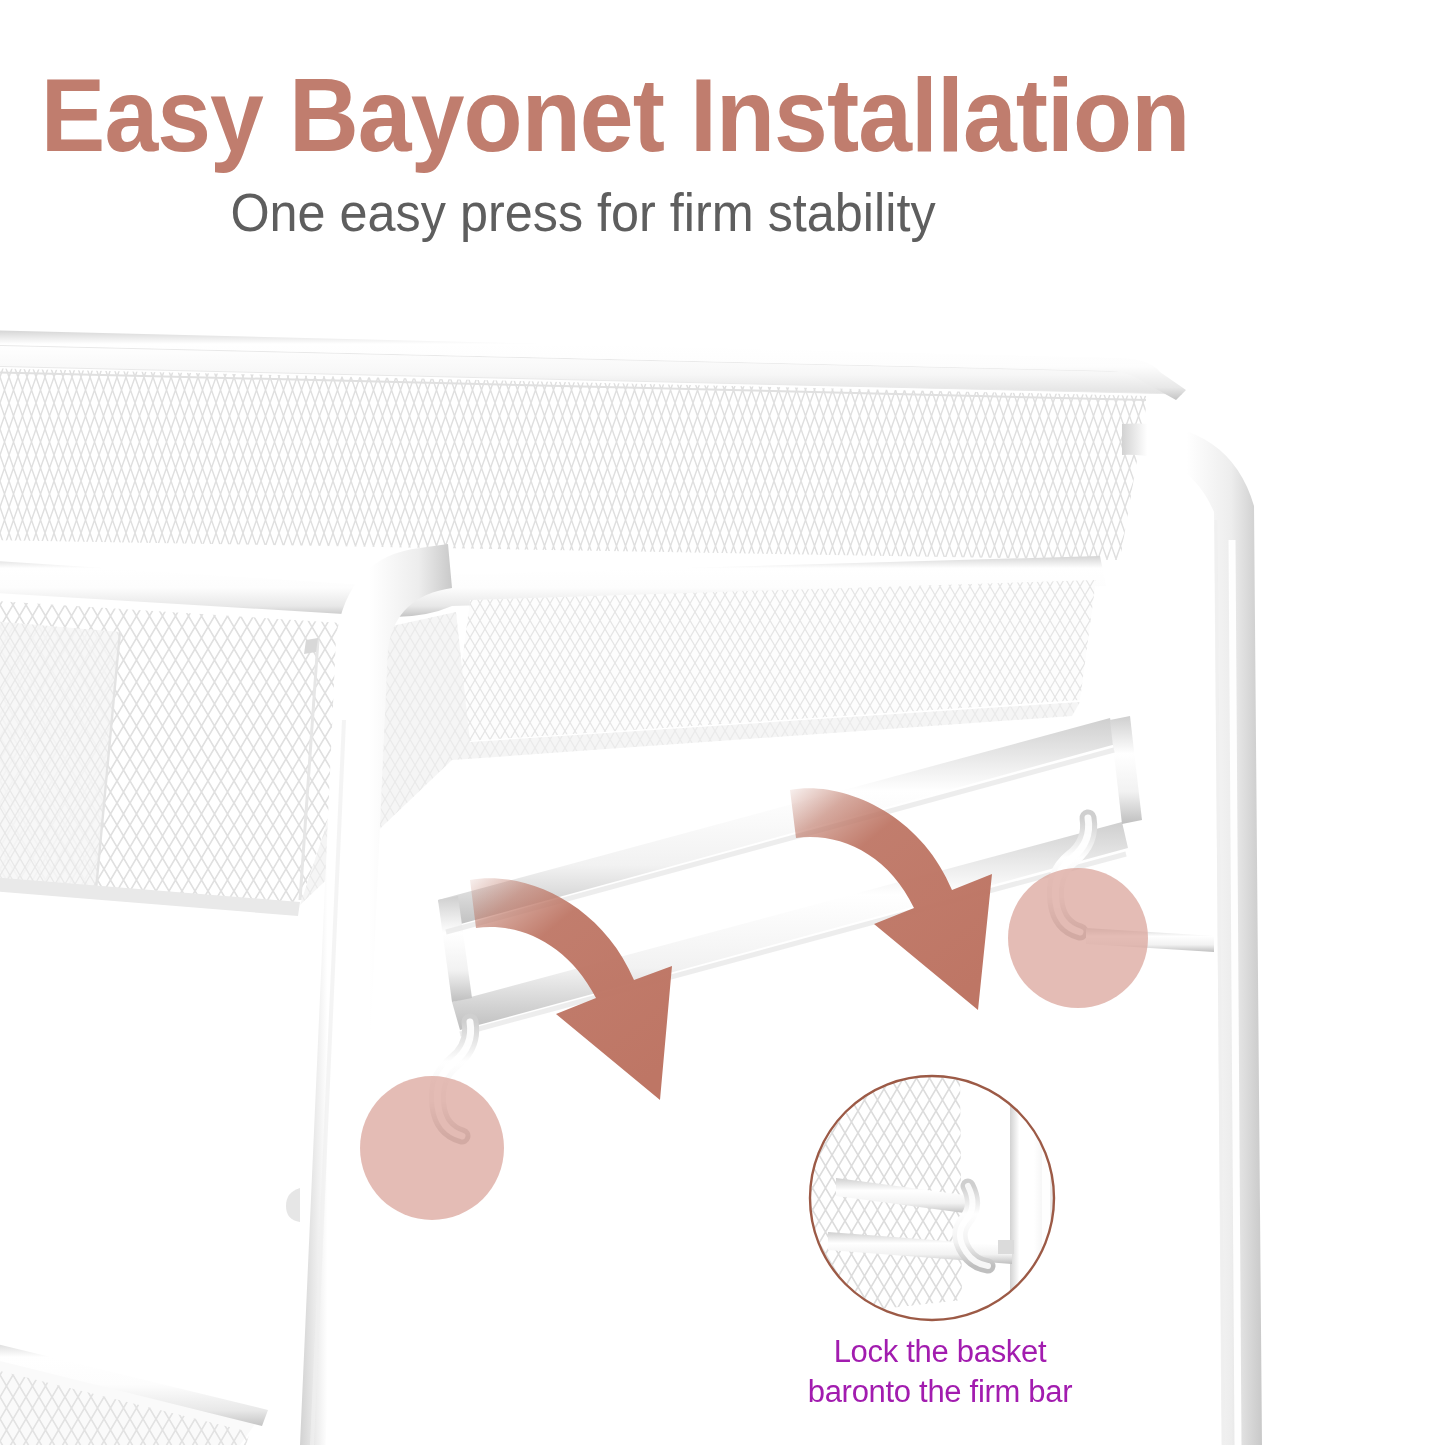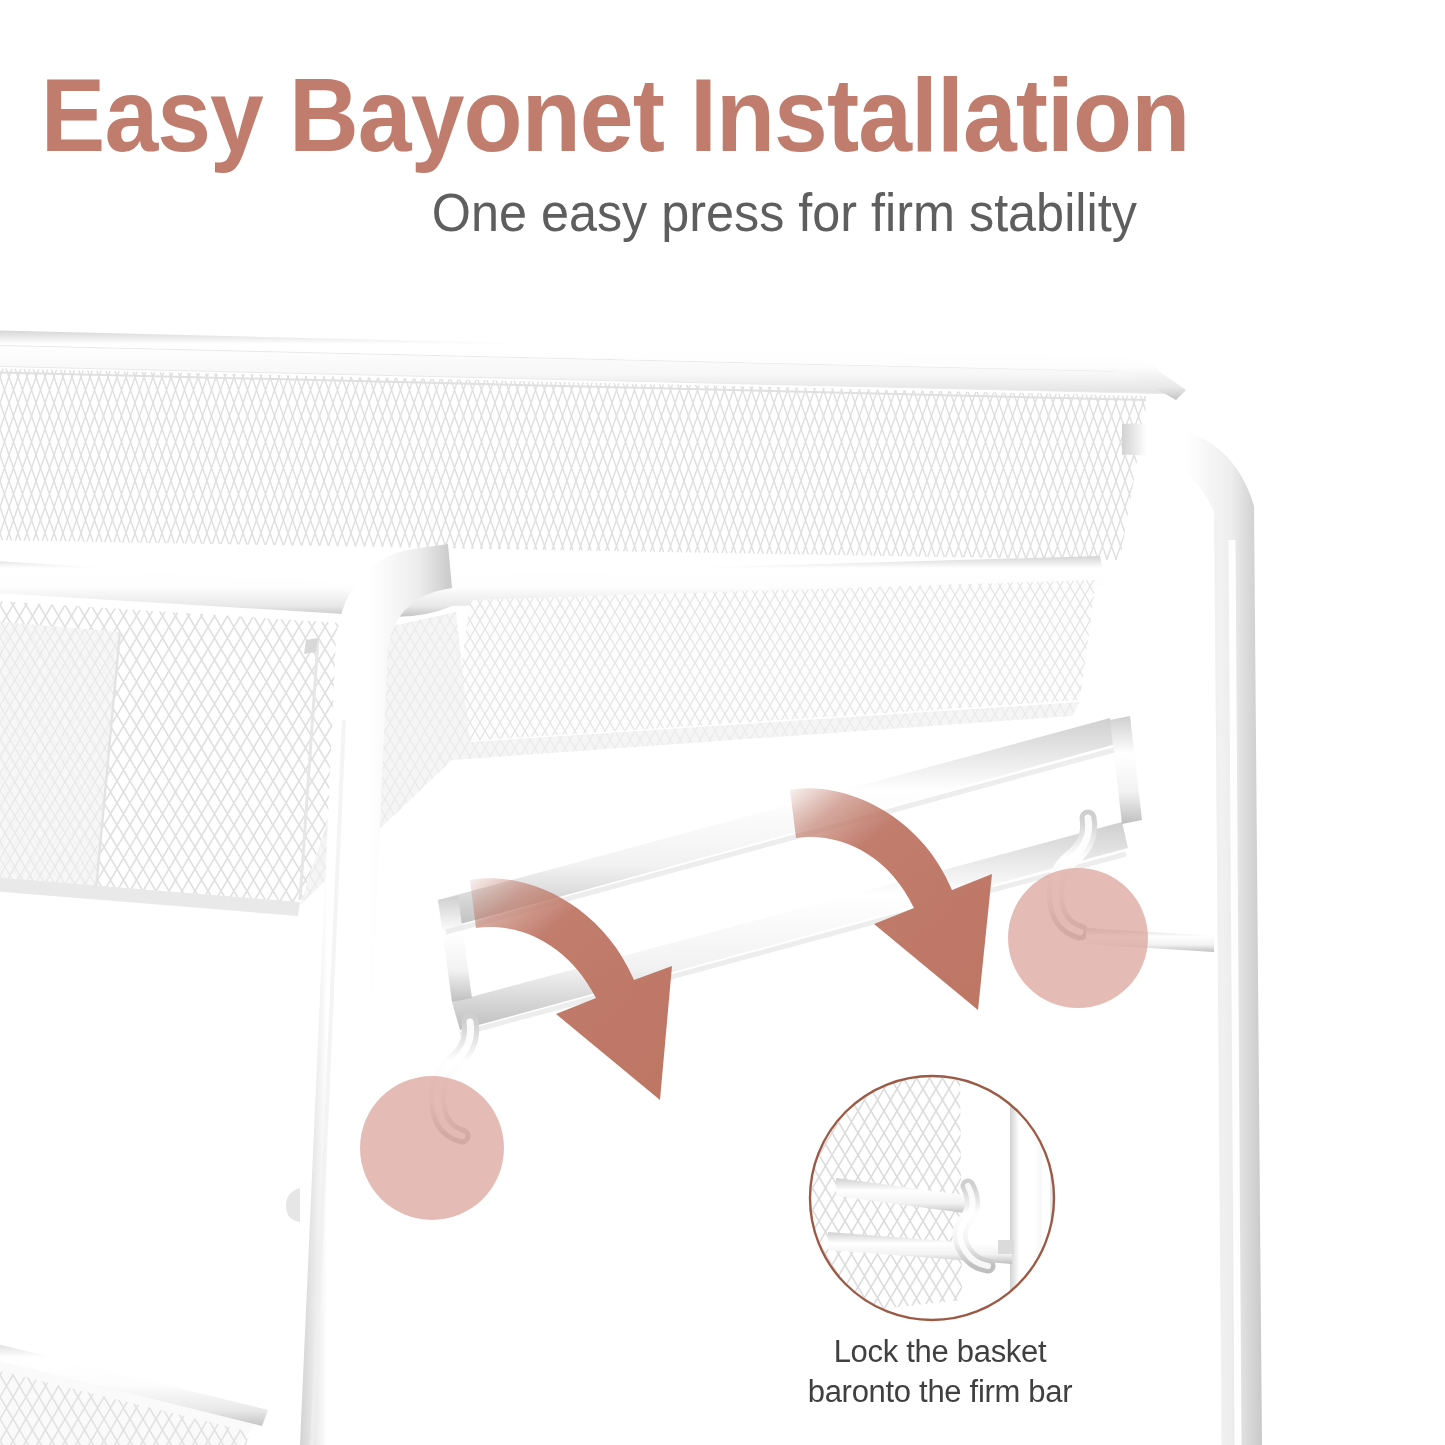--- a/index.html
+++ b/index.html
@@ -14,21 +14,21 @@
     background: #ffffff;
     overflow: hidden;
     font-family: "Liberation Sans", sans-serif;
   }
 
   
   #header {
     position: absolute;
     left: 0; top: 0;
     width: 1166px;
-    text-align: right;
+    text-align: center;
   }
   #title {
     margin: 0;
     padding-top: 62px;
     font-family: "Liberation Sans Narrow", "Liberation Sans", sans-serif;
     font-size: 104px;
     font-weight: 700;
     line-height: 1.02;
     letter-spacing: -1px;
     color: #C07D6E;
@@ -57,21 +57,21 @@
   }
   #photo svg { display: block; }
 
   
   #caption {
     position: absolute;
     left: 700px;
     top: 1332px;
     width: 480px;
     text-align: center;
-    color: #404040;
+    color: #a21caf;
     font-family: "Liberation Sans Narrow", "Liberation Sans", sans-serif;
     font-size: 31px;
     line-height: 1.28;
     letter-spacing: -0.3px;
     white-space: nowrap;
   }
   #caption div { margin: 0; }
 </style>
 </head>
 <body>

